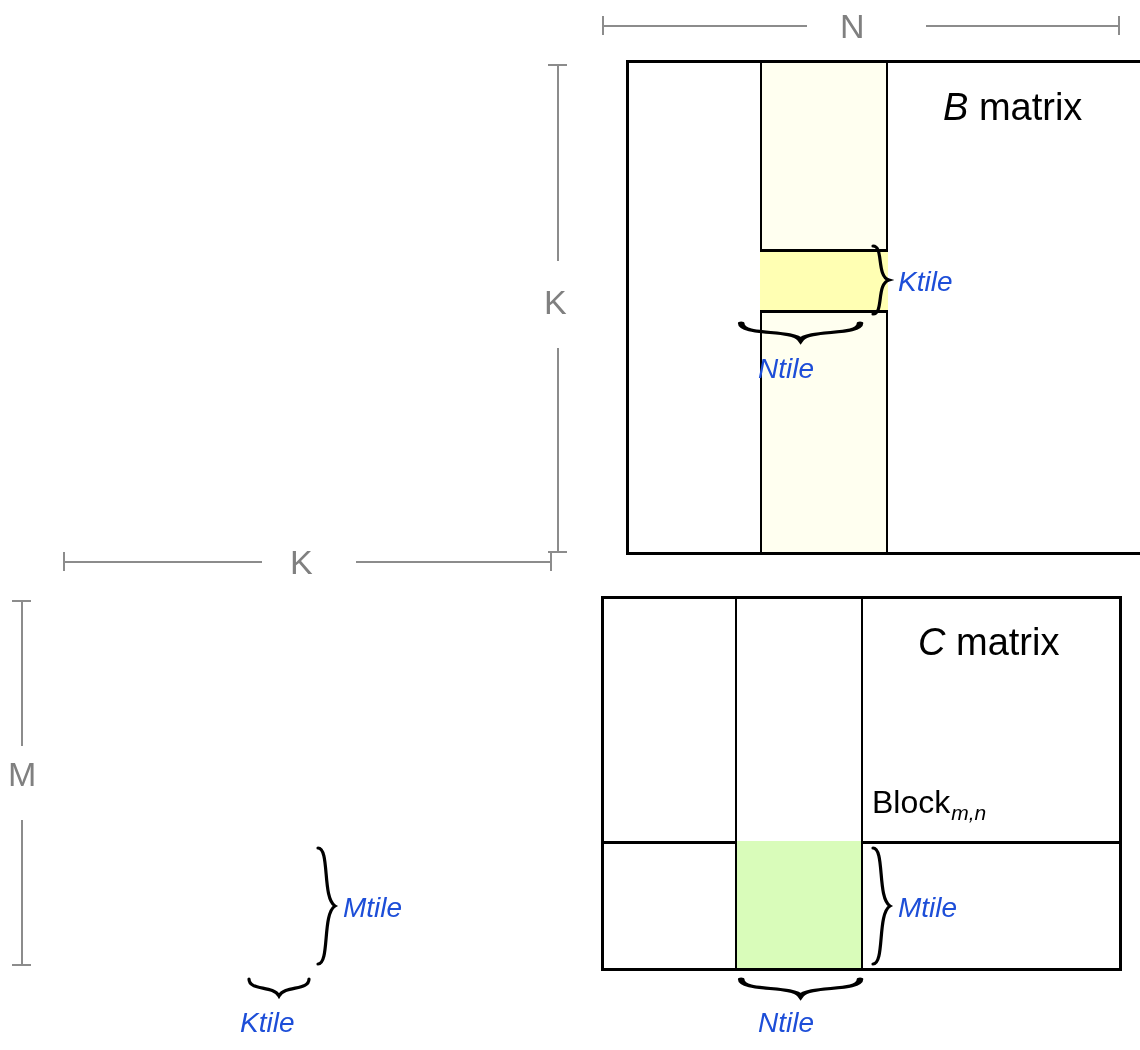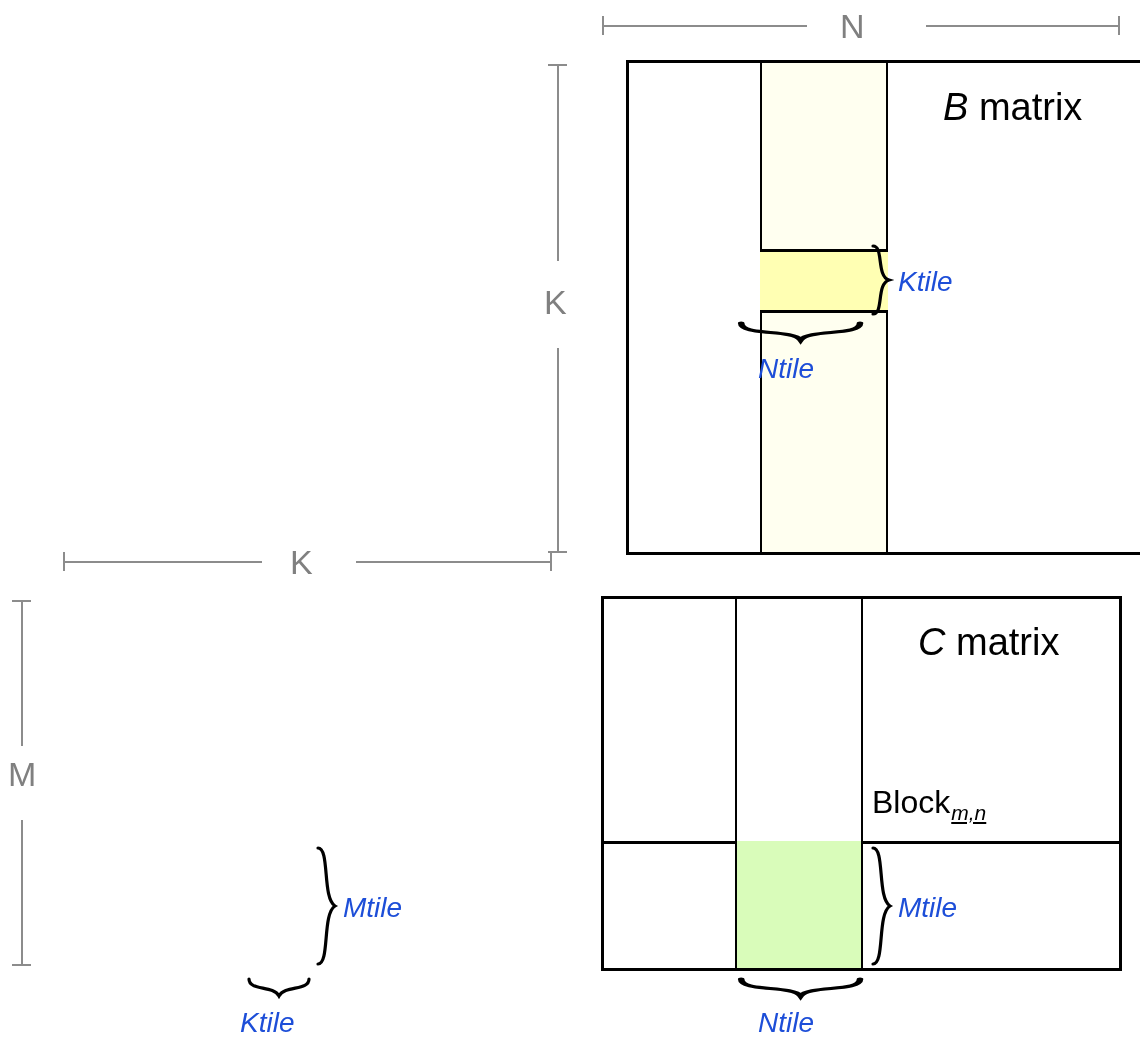--- a/index.html
+++ b/index.html
@@ -57,21 +57,20 @@
     color: #000000;
     white-space: nowrap;
   }
   .block-label sub {
     font-style: italic;
     font-size: 21px;
     vertical-align: baseline;
     position: relative;
     top: 7px;
     left: 1px;
-    text-decoration: underline;
   }
   .tile-label {
     position: absolute;
     font-size: 28px;
     font-style: italic;
     color: #1d4ed8;
     white-space: nowrap;
   }
   .dim-label {
     position: absolute;

